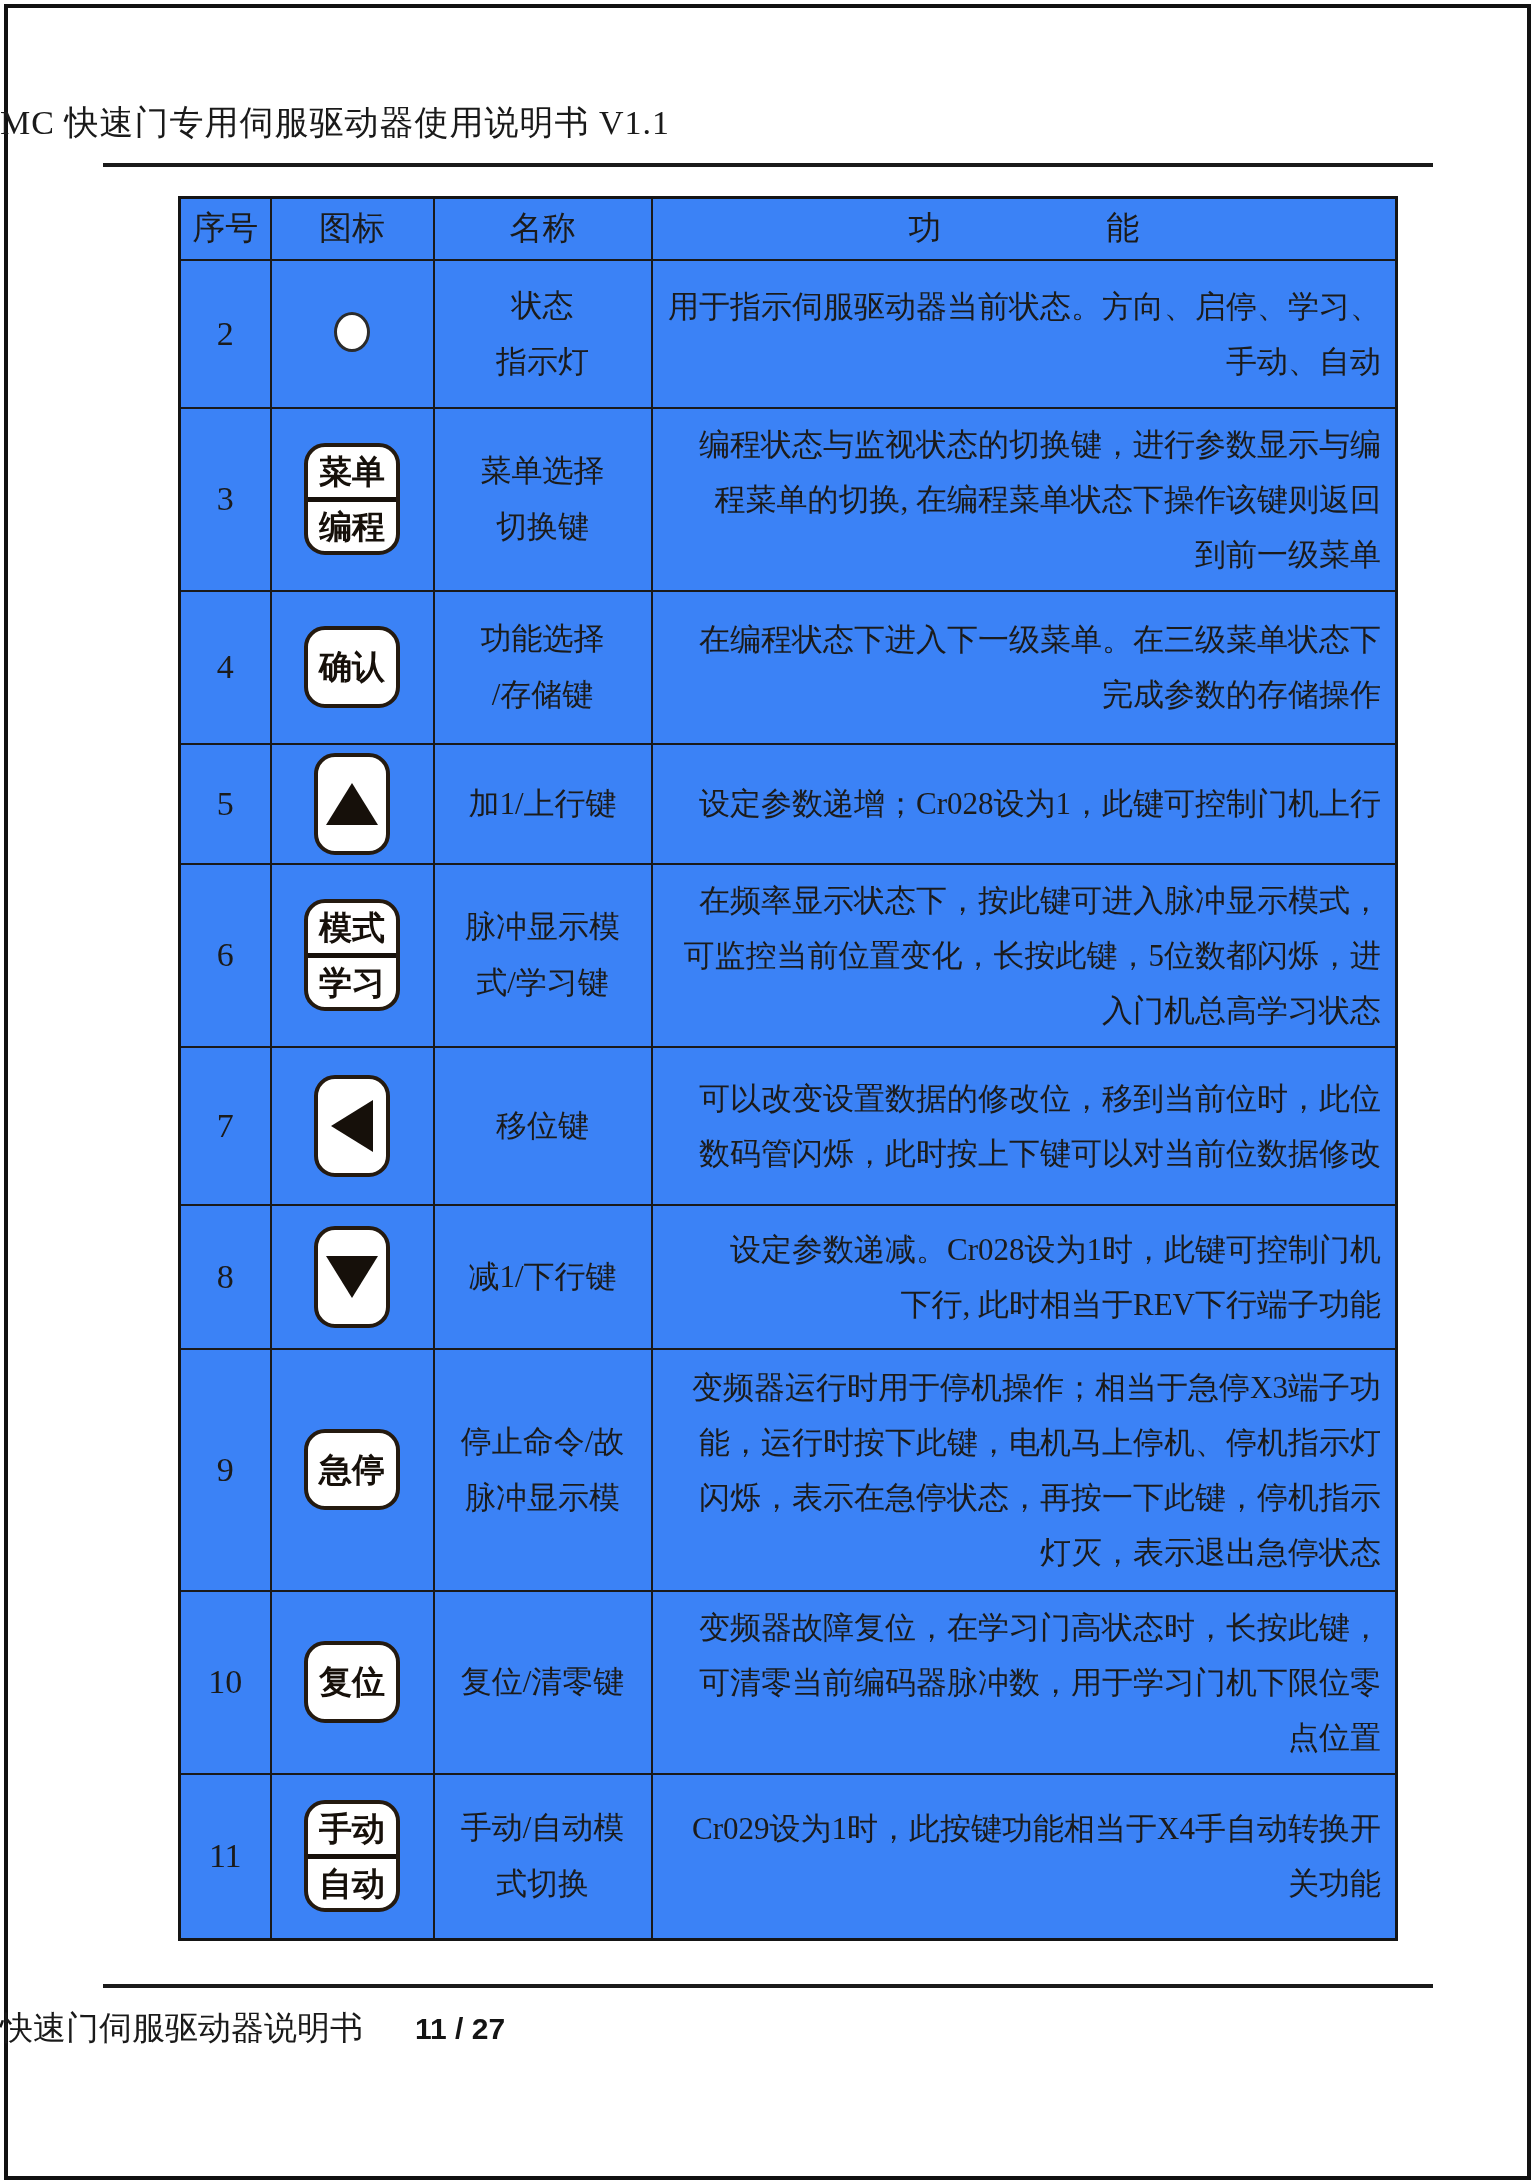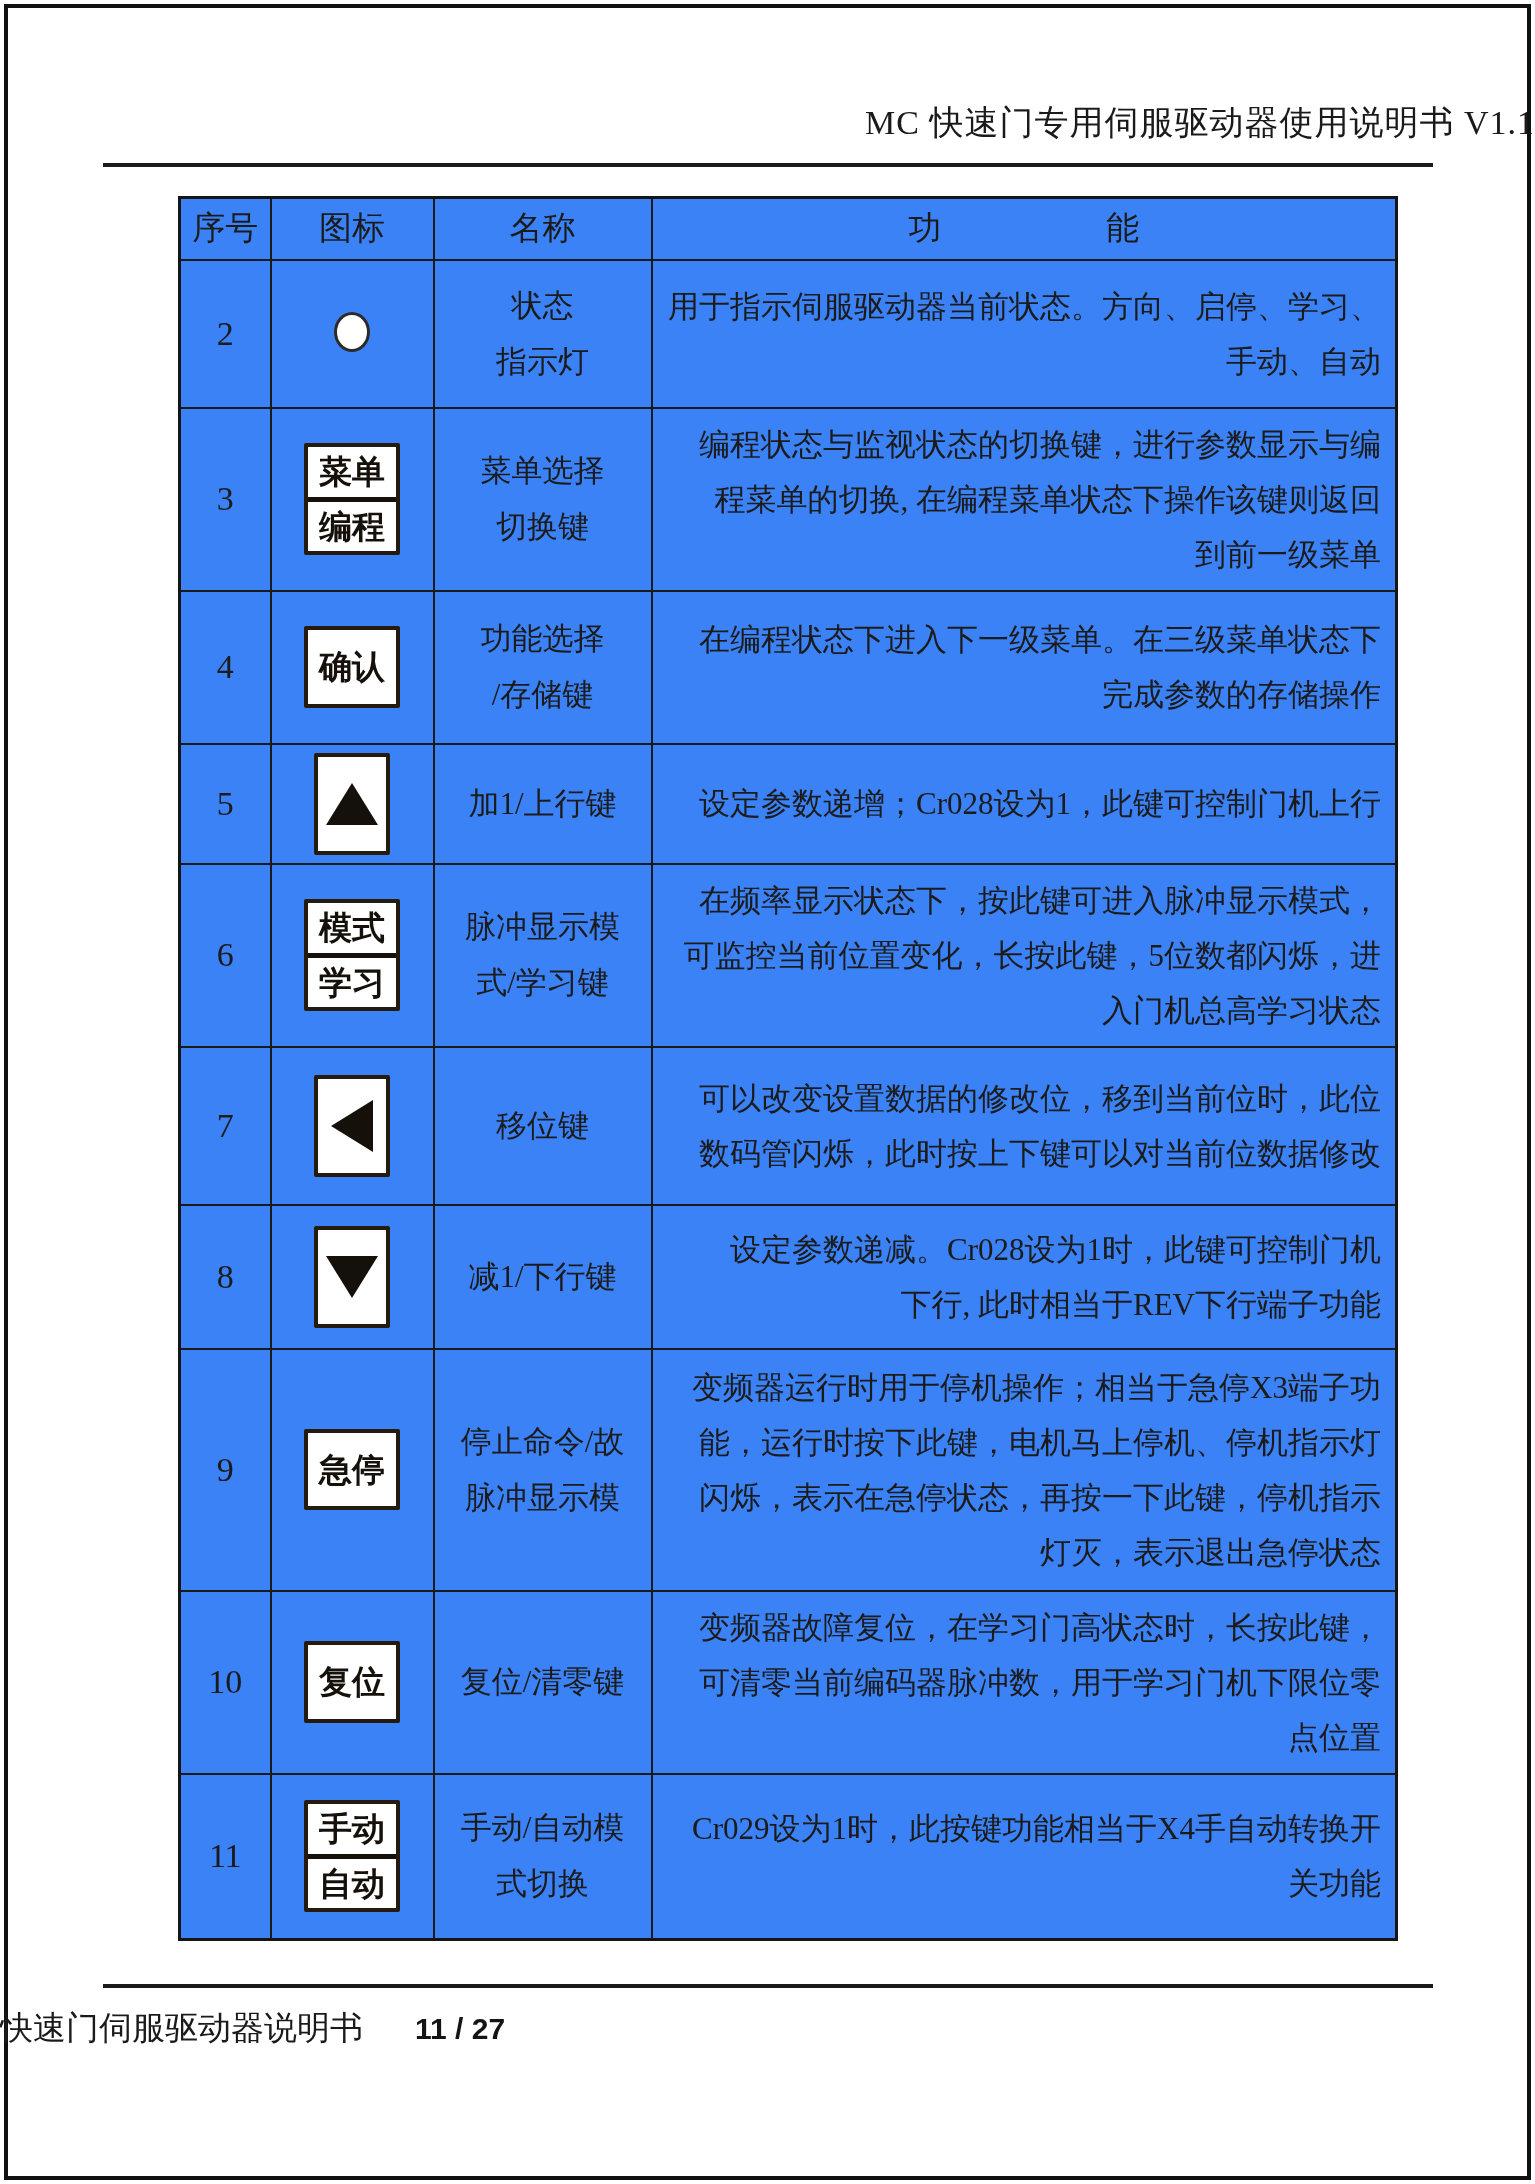--- a/index.html
+++ b/index.html
@@ -2,21 +2,21 @@
 <html><head>
 <meta charset="utf-8">
 <style>
   html,body{margin:0;padding:0;}
   body{
     width:1535px;height:2184px;position:relative;background:#ffffff;
     font-family:"Liberation Serif", serif;color:#1b1b1b;overflow:hidden;
   }
   .page-frame{position:absolute;inset:4px;border:4px solid #111111;pointer-events:none;}
   .doc-header{
-    position:absolute;top:100px;left:0;right:0;text-align:right;
+    position:absolute;top:100px;left:0;right:0;text-align:left;
     font-size:34px;letter-spacing:1px;color:#1a1a1a;
     font-family:"Liberation Serif", serif;
   }
   .header-rule{position:absolute;top:163px;left:103px;width:1330px;height:4px;background:#1a1a1a;}
   .footer-rule{position:absolute;top:1984px;left:103px;width:1330px;height:4px;background:#1a1a1a;}
   .doc-footer{
     position:absolute;top:2006px;left:0;right:0;display:flex;
     align-items:baseline;gap:52px;
   }
   .doc-footer .doc-name{font-size:33px;color:#1a1a1a;font-family:"Liberation Serif", serif;}
@@ -40,21 +40,21 @@
   table.spec tbody tr:nth-child(8){height:242px;}
   table.spec tbody tr:nth-child(9){height:163px;}
   table.spec tbody tr:nth-child(10){height:166px;}
 
   td.c-no{font-size:34px;text-align:center;font-family:"Liberation Serif", serif;}
   td.c-icon{text-align:center;}
   td.c-name{font-size:31px;line-height:56px;text-align:center;font-family:"Liberation Serif", serif;}
   td.c-func{font-size:31px;line-height:55px;text-align:right;padding:8px 14px;font-family:"Liberation Serif", serif;}
 
   .key{
-    border:4px solid #241a10;border-radius:2px;background:#fff;color:#16100a;
+    border:4px solid #241a10;border-radius:21px;background:#fff;color:#16100a;
     font-family:"Liberation Sans", sans-serif;font-weight:bold;font-size:33px;line-height:1.2;
     display:inline-flex;flex-direction:column;align-items:stretch;justify-content:center;
     min-width:96px;box-sizing:border-box;vertical-align:middle;
   }
   .key.single{padding:17px 8px;}
   .key.stacked .key-line{padding:5px 8px;}
   .key.stacked .key-line + .key-line{border-top:5px solid #16100a;}
   .key-line{display:block;text-align:center;}
   .key.arrow{width:76px;height:102px;min-width:0;align-items:center;justify-content:center;padding:0;}
   .tri{width:0;height:0;display:block;}

